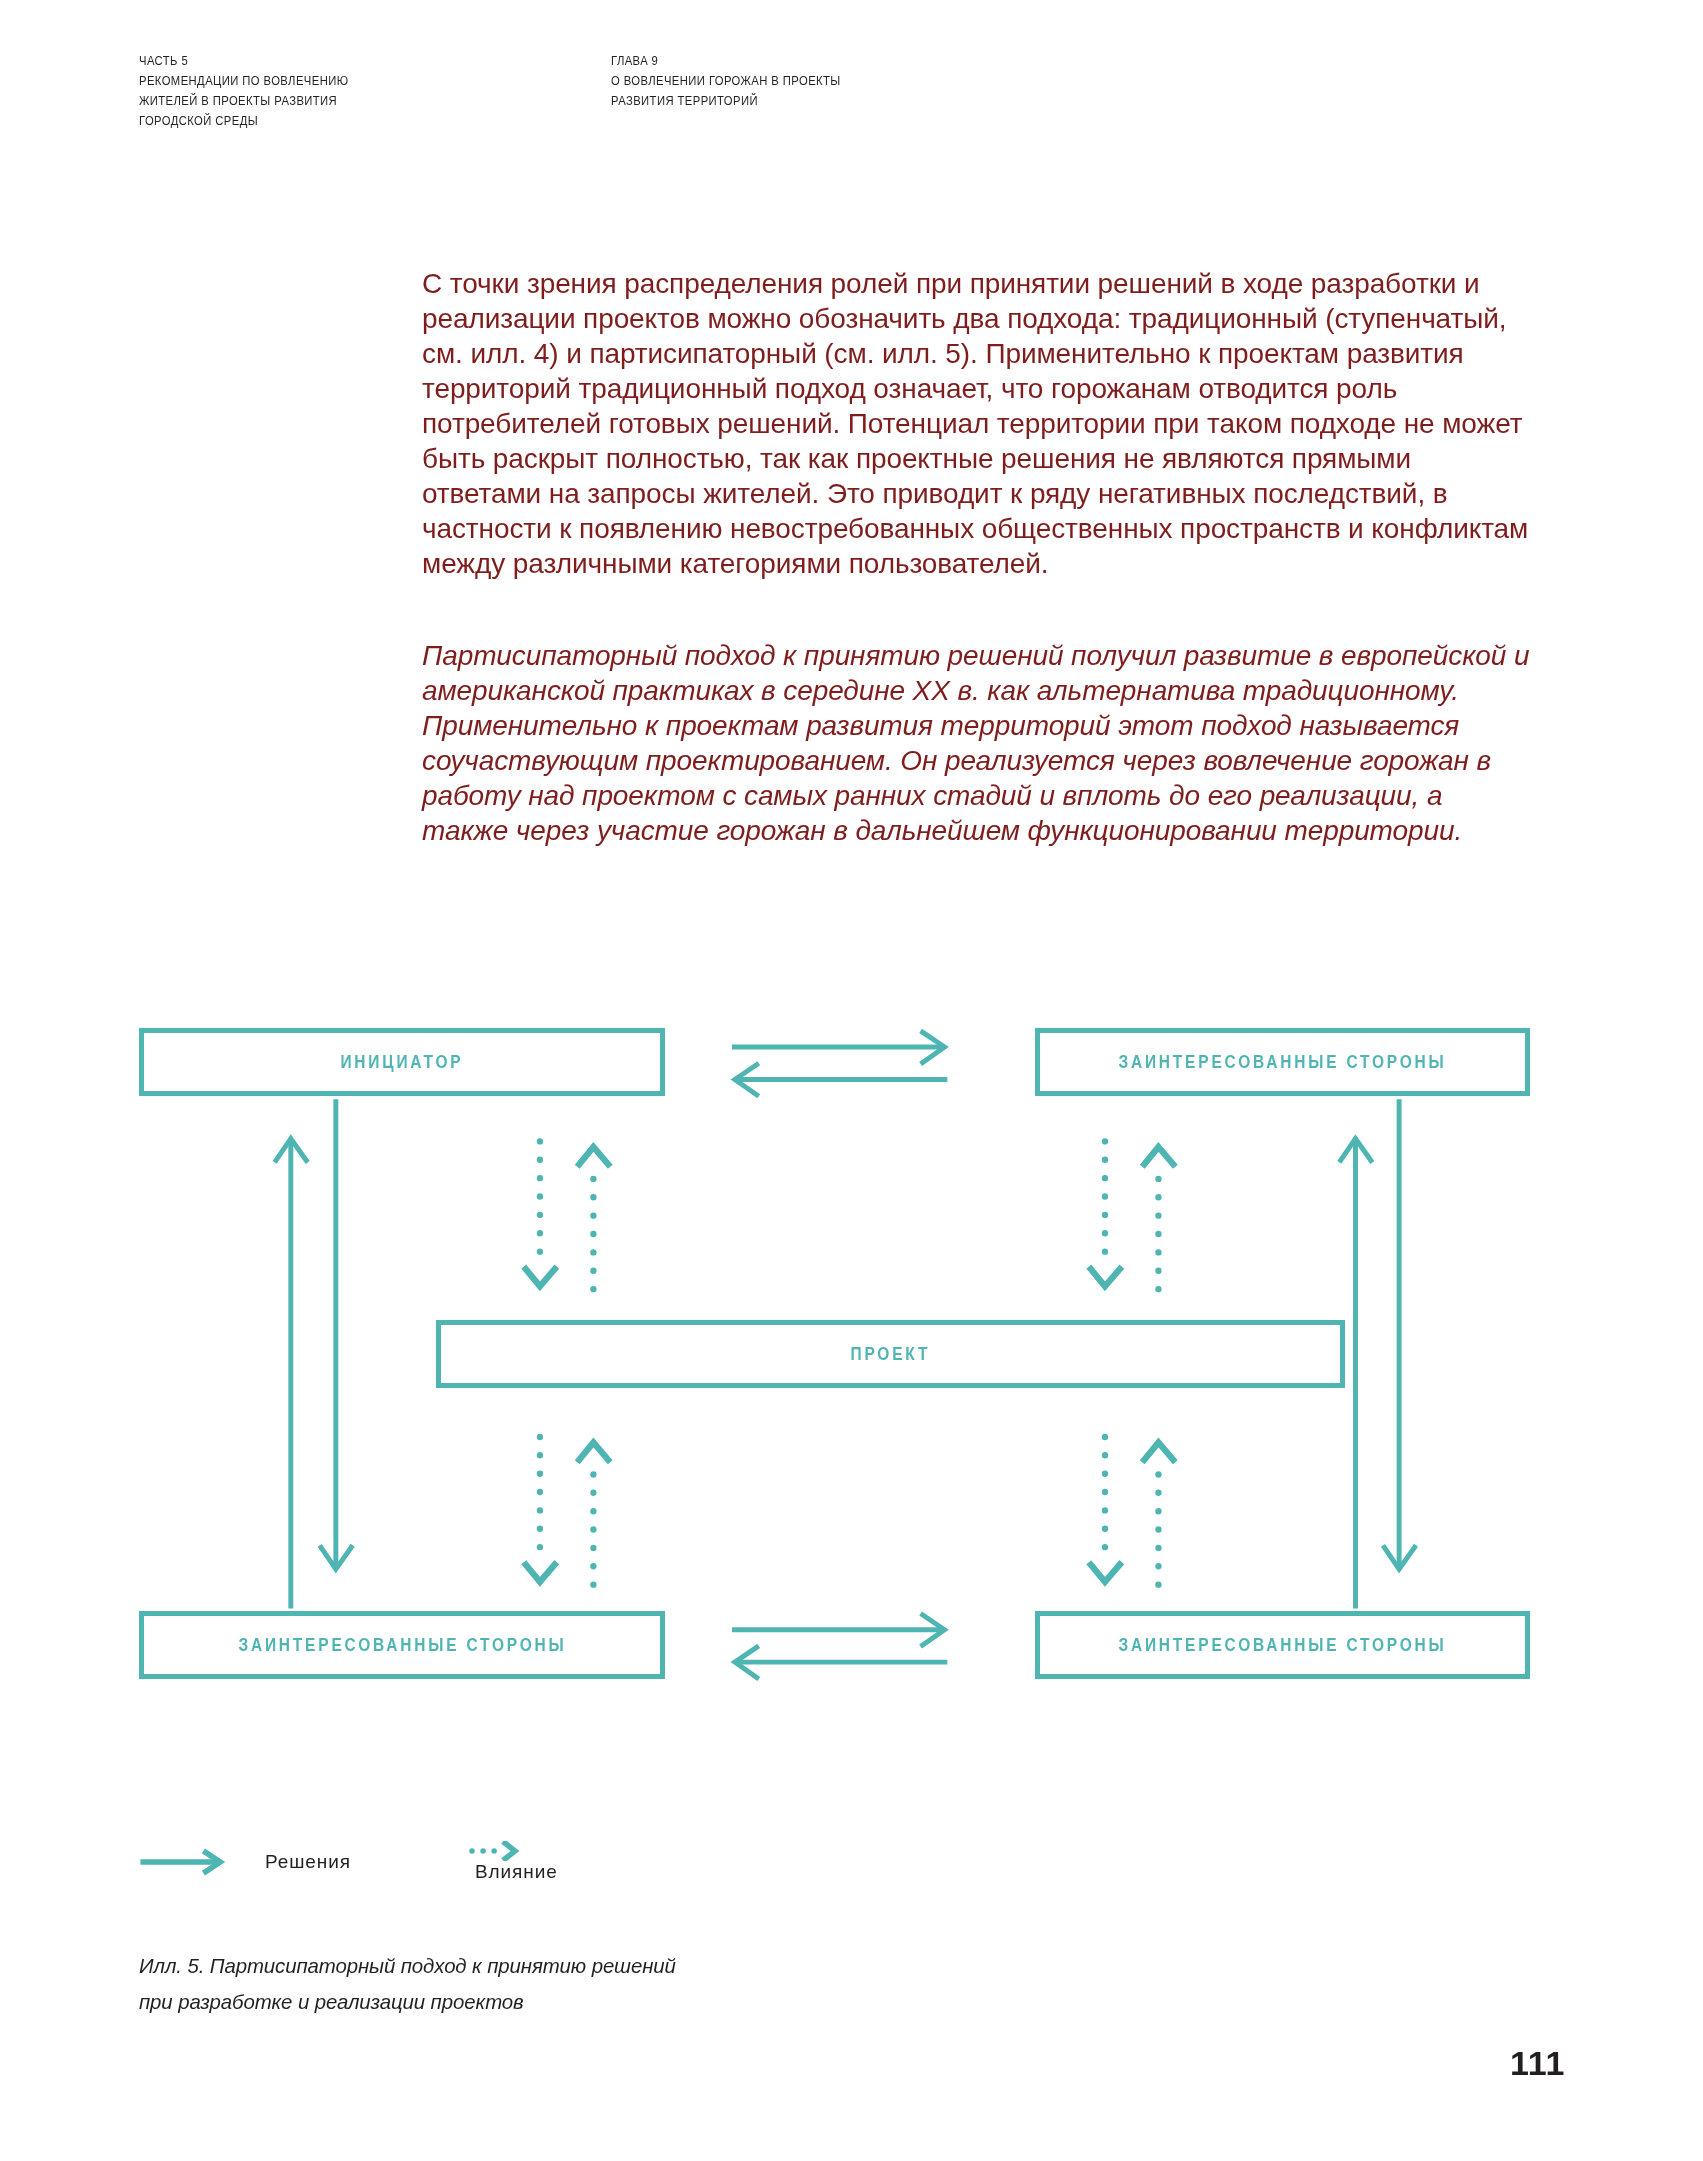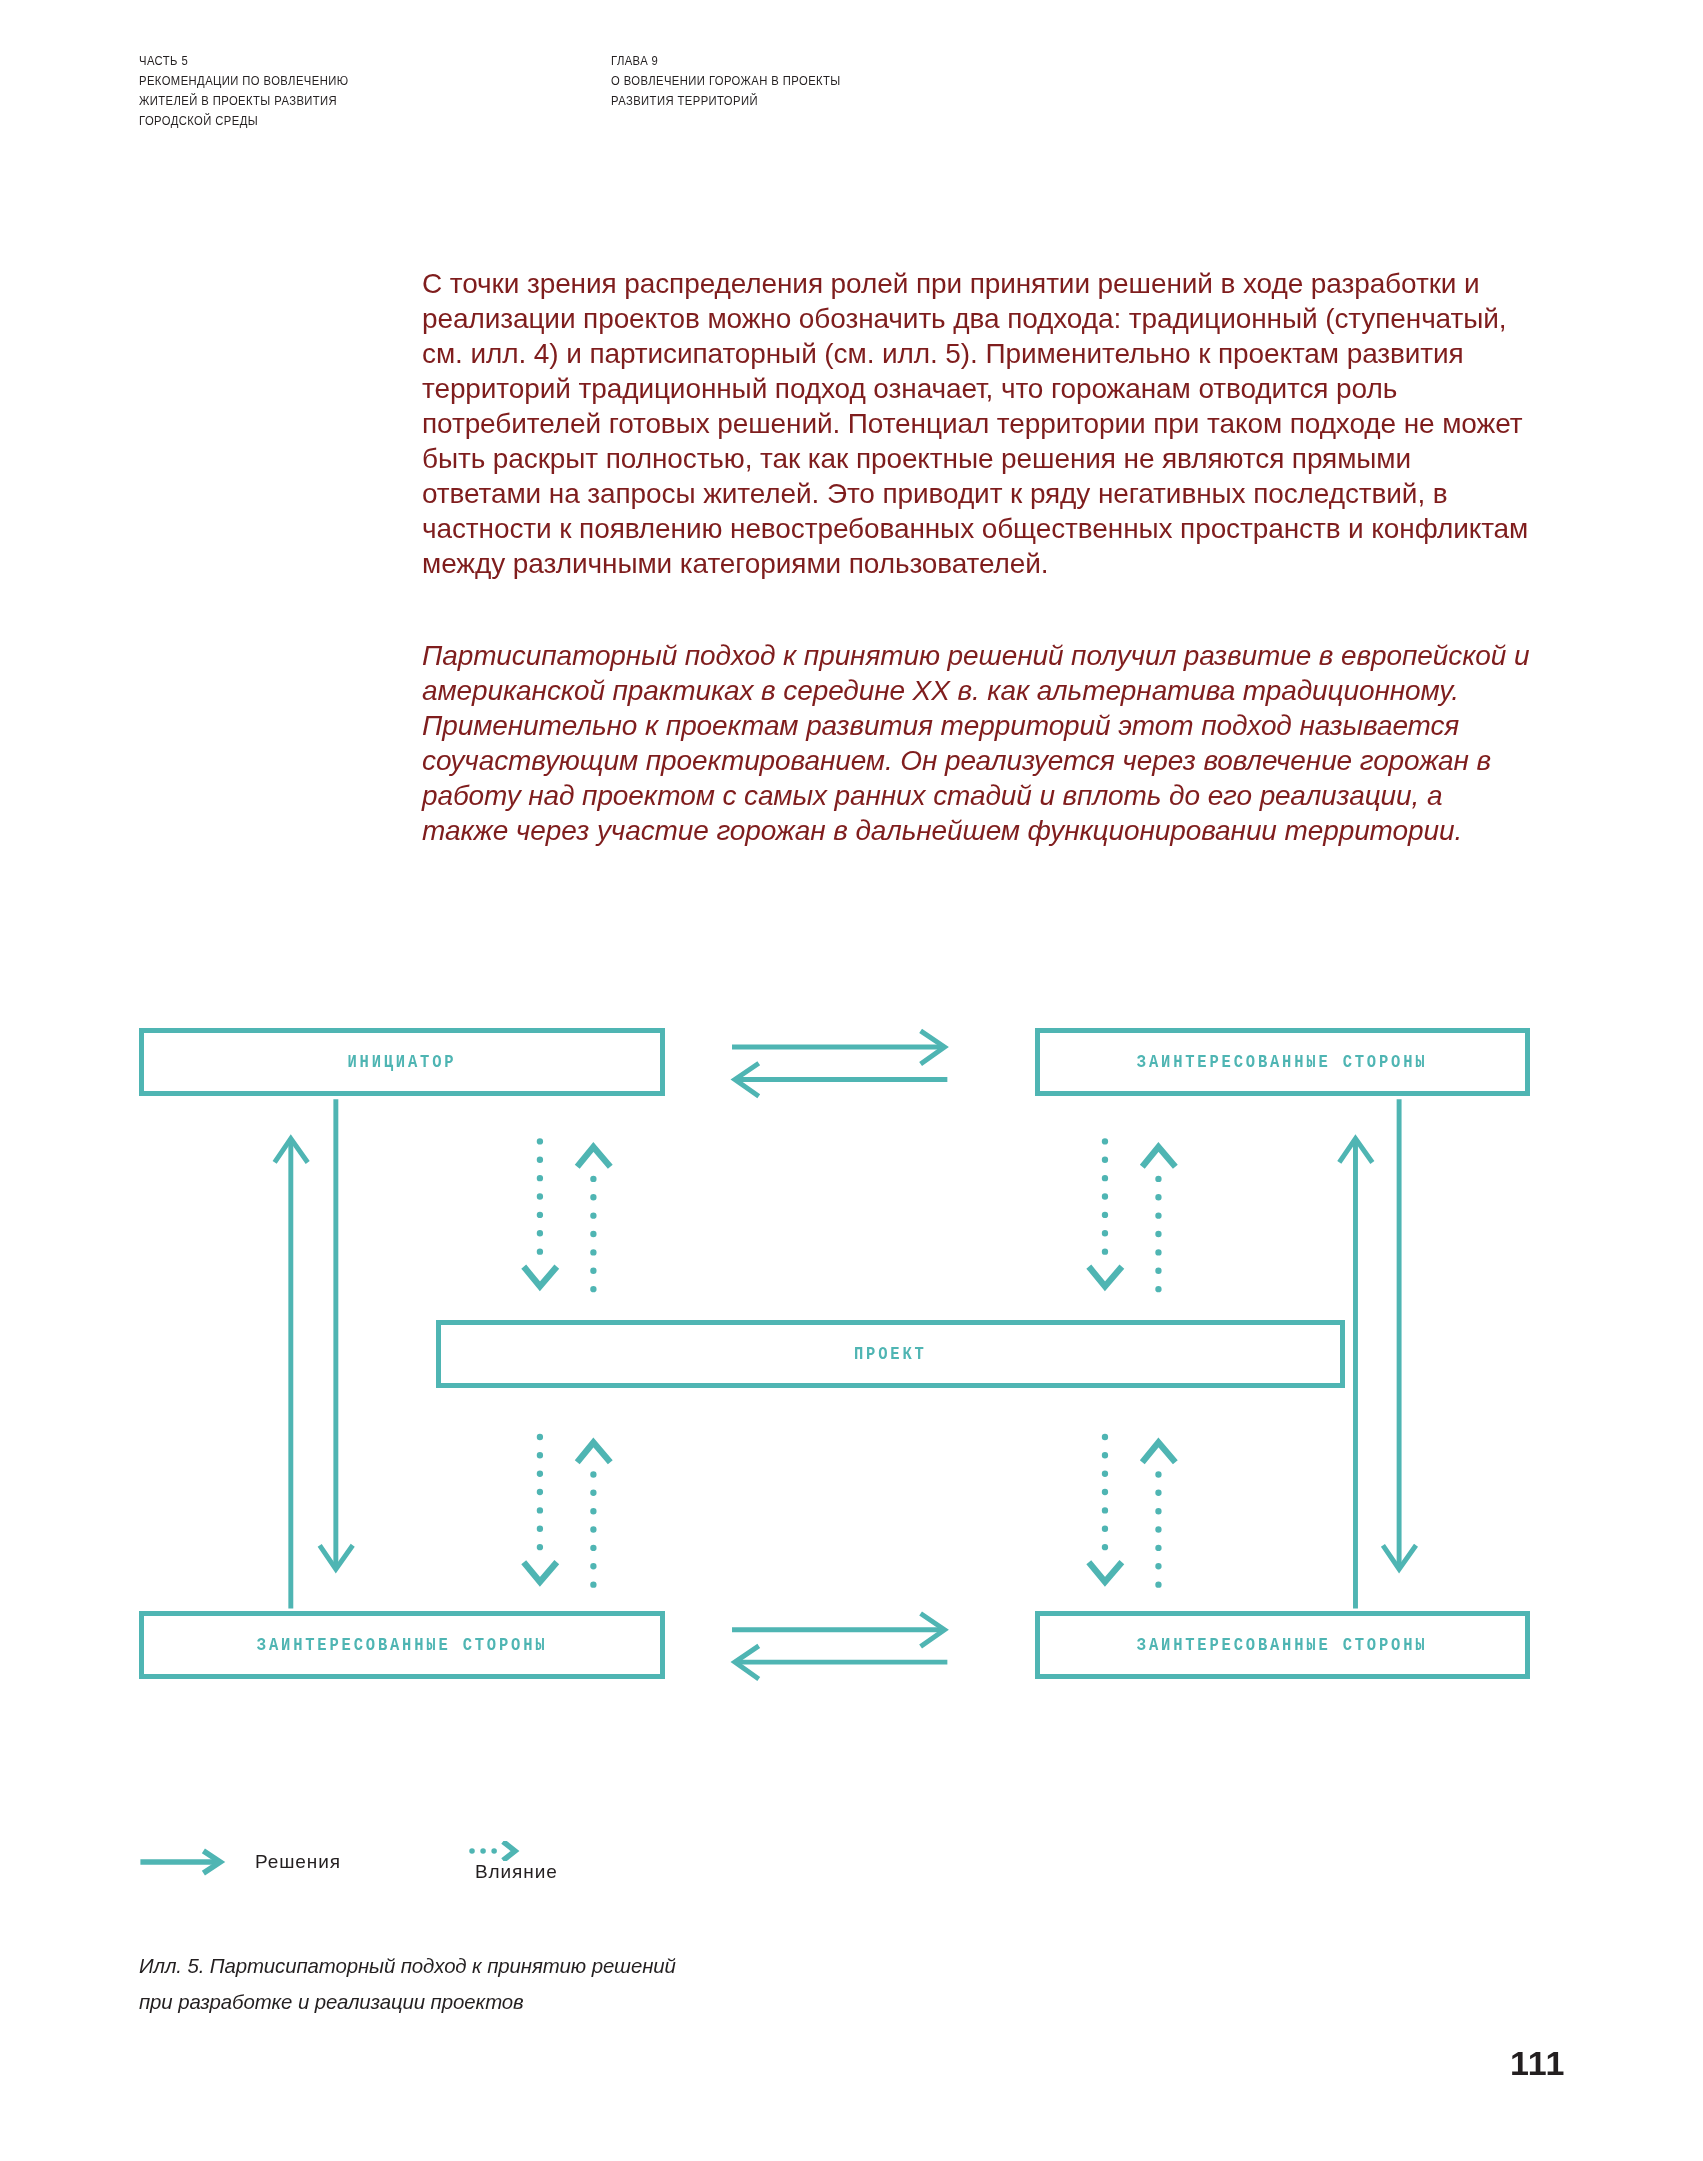--- a/index.html
+++ b/index.html
@@ -47,21 +47,20 @@
     left: 0; top: 0;
     width: 1704px; height: 2161px;
   }
   .node {
     position: absolute;
     border: 5px solid #4fb5b3;
     background: #ffffff;
     display: flex;
     align-items: center;
     justify-content: center;
-    font-family: Liberation Mono, monospace;
   }
   .node span {
     color: #4fb5b3;
     font-size: 17.6px;
     letter-spacing: 3.2px;
     font-weight: bold;
     text-transform: uppercase;
     transform: scaleX(0.88);
     white-space: nowrap;
   }
@@ -80,21 +79,21 @@
     height: 42px;
   }
   .legend-item.solid  { left: 0px; }
   .legend-item.dotted { left: 306px; flex-direction: column; }
   .legend-label {
     font-size: 19px;
     color: #231f20;
     letter-spacing: 0.9px;
     white-space: nowrap;
   }
-  .legend-item.solid  .legend-label { margin-left: 25px; }
+  .legend-item.solid  .legend-label { margin-left: 35px; }
   .legend-item.dotted .legend-label { margin-left: 30px; }
 
   
   #caption {
     position: absolute;
     left: 139px;
     top: 1948px;
     font-size: 20.4px;
     line-height: 36px;
     color: #231f20;

